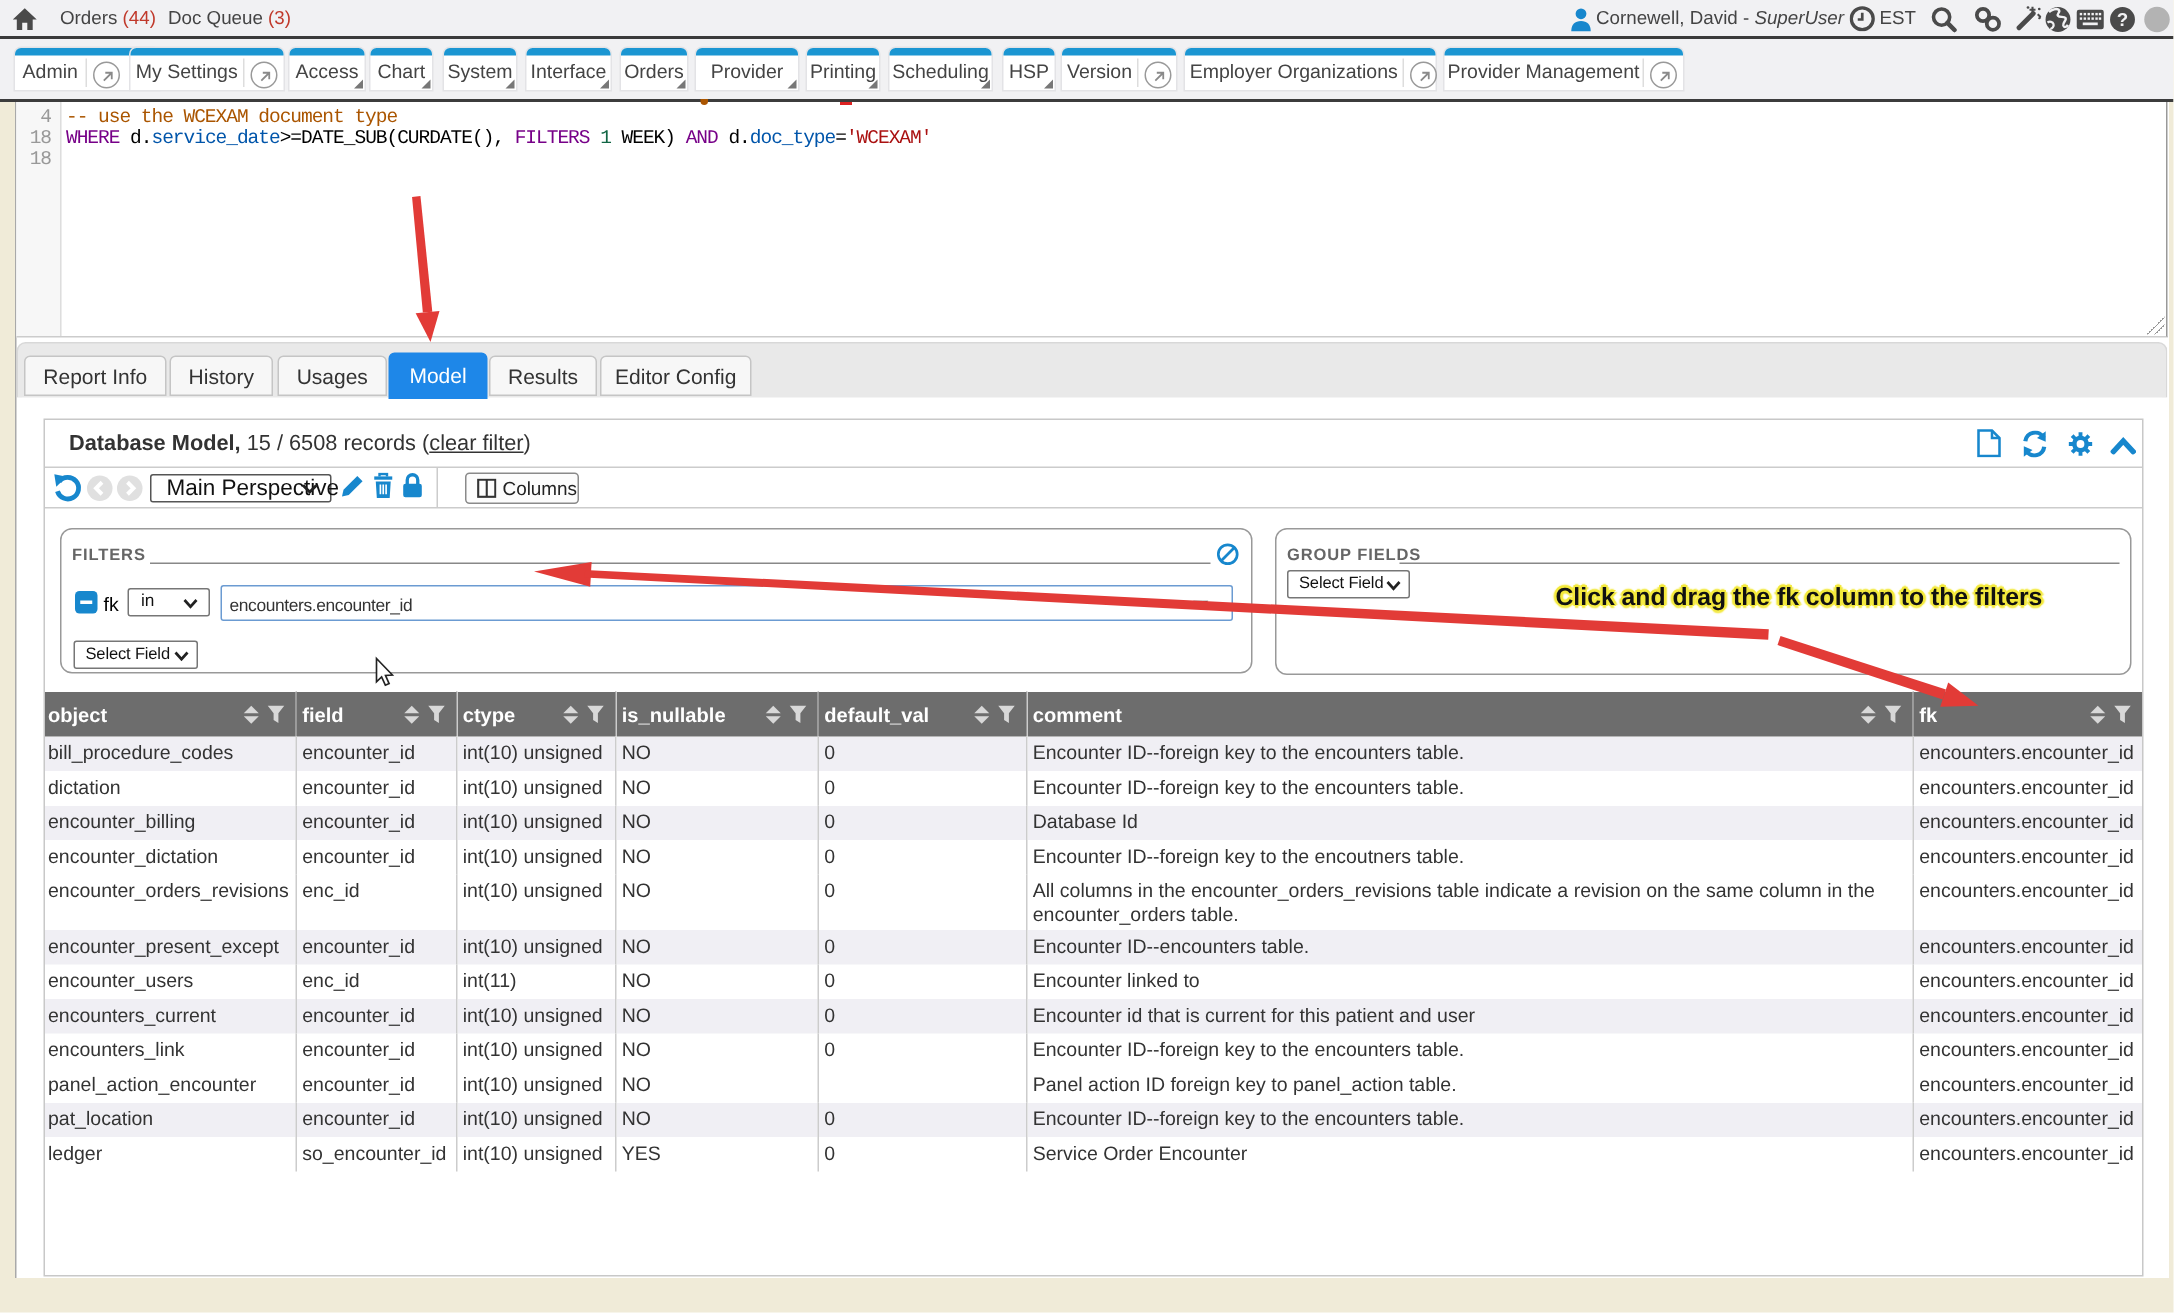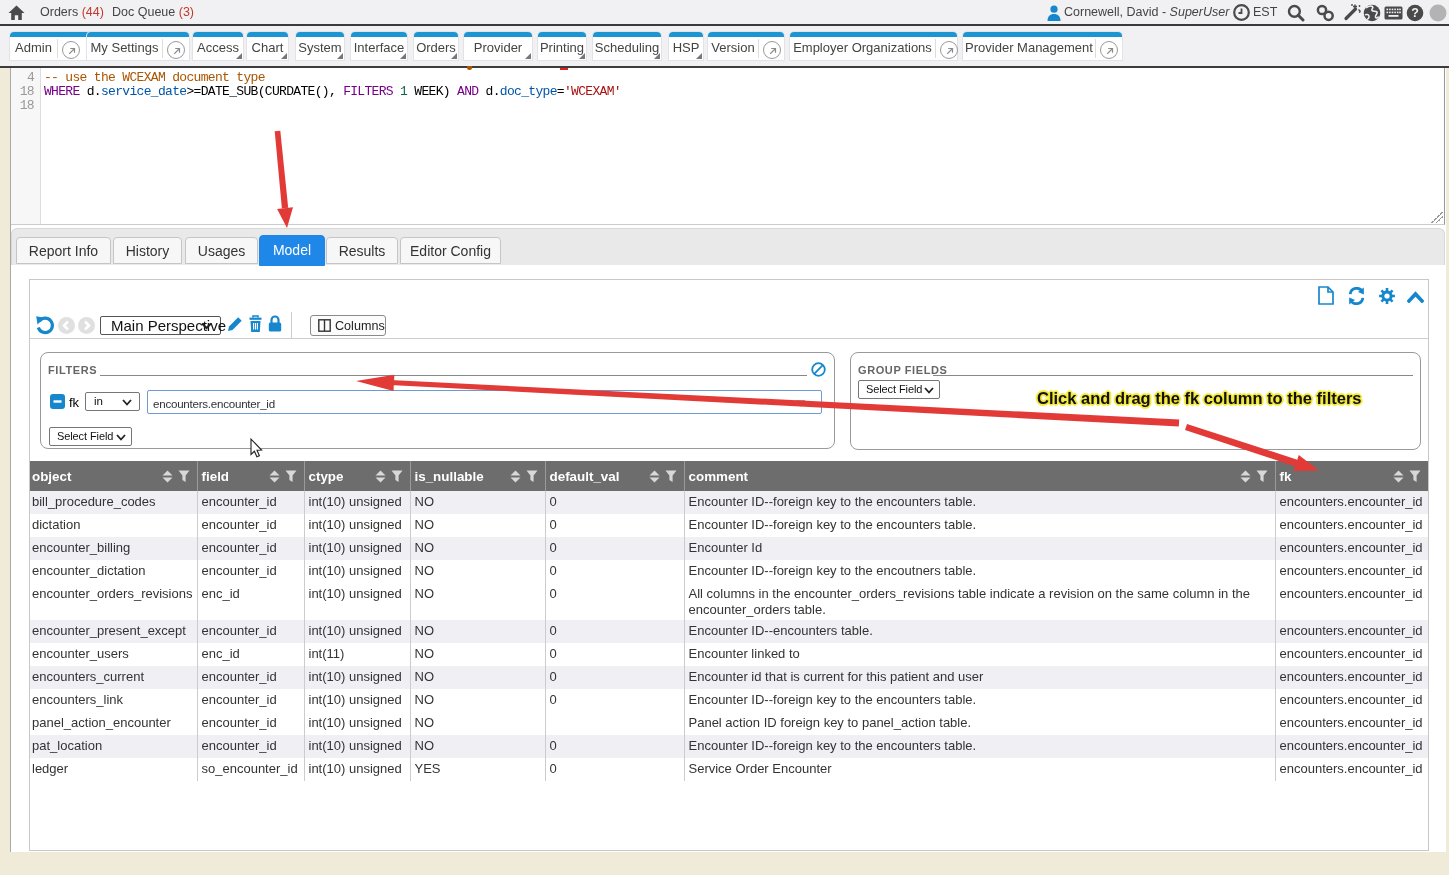--- a/index.html
+++ b/index.html
@@ -235,20 +235,23 @@
   </div>
   <div id="strip">
     <div class="t2" style="left:4px;width:95px">Report Info</div>
     <div class="t2" style="left:101px;width:69px">History</div>
     <div class="t2" style="left:173px;width:73px">Usages</div>
     <div class="t2 active" style="left:247px;width:66px">Model</div>
     <div class="t2" style="left:314px;width:72px">Results</div>
     <div class="t2" style="left:388px;width:101px">Editor Config</div>
   </div>
   <div id="panel">
+    <div id="phead">
+      <div class="title"><b>Database Model,</b> 15 / 6508 records (<span style="text-decoration:underline">clear filter</span>)</div>
+    </div>
     <div id="phicons">
       <svg class="abs" style="left:1288px;top:6px" width="16" height="19" viewBox="0 0 16 19">
           <path d="M1 1 H10 L15 6 V18 H1 Z" fill="none" stroke="#1787cd" stroke-width="1.7"></path>
           <path d="M10 1 V6 H15" fill="none" stroke="#1787cd" stroke-width="1.7"></path>
         </svg>
       <svg class="abs" style="left:1317px;top:7px" width="19" height="18" viewBox="0 0 19 18">
           <path d="M3.2 7.2 A6.5 6.5 0 0 1 15.5 5" fill="none" stroke="#1787cd" stroke-width="2.8"></path>
           <polygon points="16.8,0.5 16.8,7.5 11.0,5.0" fill="#1787cd"></polygon>
           <path d="M15.8 10.8 A6.5 6.5 0 0 1 3.5 13" fill="none" stroke="#1787cd" stroke-width="2.8"></path>
           <polygon points="2.2,17.5 2.2,10.5 8.0,13.0" fill="#1787cd"></polygon>
@@ -402,21 +405,21 @@
             <td>0</td>
             <td>Encounter ID--foreign key to the encounters table.</td>
             <td>encounters.encounter_id</td>
           </tr>
     <tr class="alt" style="height:23px">
             <td>encounter_billing</td>
             <td>encounter_id</td>
             <td>int(10) unsigned</td>
             <td>NO</td>
             <td>0</td>
-            <td>Encounter Id</td>
+            <td>Database Id</td>
             <td>encounters.encounter_id</td>
           </tr>
     <tr style="height:23px">
             <td>encounter_dictation</td>
             <td>encounter_id</td>
             <td>int(10) unsigned</td>
             <td>NO</td>
             <td>0</td>
             <td>Encounter ID--foreign key to the encoutners table.</td>
             <td>encounters.encounter_id</td>

